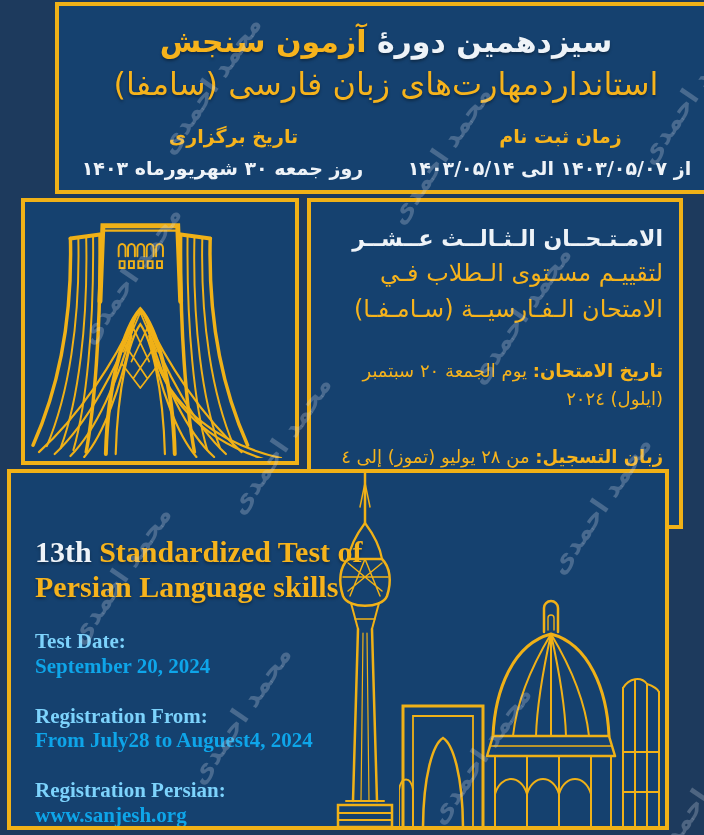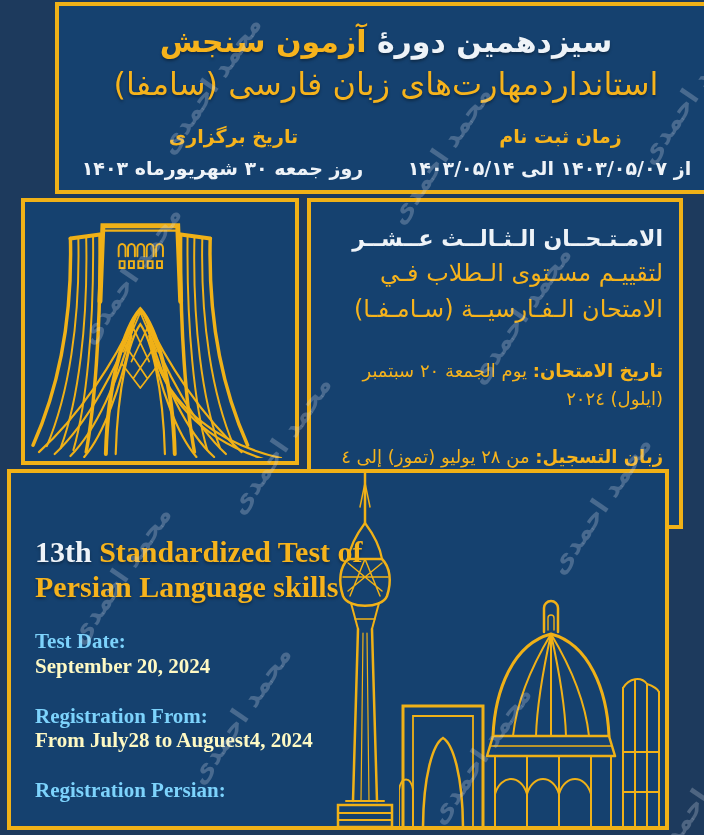--- a/index.html
+++ b/index.html
@@ -35,21 +35,21 @@
   .ar-date b{font-weight:bold;}
 
   
   #english{position:absolute;left:24px;top:62px;width:345px;
            font-family:"Liberation Serif",serif;}
   #english h1{margin:0 0 22px 0;font-size:30px;line-height:1.15;color:#f6b31c;
               text-shadow:0 2px 3px rgba(0,0,0,.35);}
   #english h1 .prefix{color:#eef3f8;}
   .info-item{margin-bottom:13px;font-size:21px;font-weight:bold;line-height:1.18;}
   .info-item .lbl{color:#7dd3fc;margin-top:25px;}
-  .info-item .val{color:#fef9c3;}
+  .info-item .val{color:#0ea5e9;}
 
   svg{display:block;}
   #azadi-svg{position:absolute;left:2px;top:4px;}
   #milad-svg{position:absolute;left:298px;top:-4px;}
   #mosque-svg{position:absolute;right:-2px;bottom:-4px;}
 
   
   #wm-layer{position:absolute;inset:0;z-index:10;pointer-events:none;}
   .wm{position:absolute;font-size:26px;font-weight:bold;white-space:nowrap;
       color:rgba(208,216,228,0.28);transform:rotate(-56deg);}
@@ -149,20 +149,21 @@
     <div class="info-item">
       <div class="lbl">Test Date:</div>
       <div class="val">September 20, 2024</div>
     </div>
     <div class="info-item">
       <div class="lbl">Registration From:</div>
       <div class="val">From July28 to Auguest4, 2024</div>
     </div>
     <div class="info-item">
       <div class="lbl">Registration Persian:</div>
+      <div class="val">www.sanjesh.org</div>
     </div>
   </div>
 
   <svg id="milad-svg" width="112" height="360" viewBox="0 0 110 360">
     <g stroke="#f0b117" fill="none" stroke-linecap="round">
       <path d="M55,0 V54" stroke-width="2.5"></path>
       <path d="M50,38 L55,14 L60,38" stroke-width="1.5"></path>
       <path d="M55,54 C46,66 40,78 38,90 M55,54 C64,66 70,78 72,90" stroke-width="2.2"></path>
       <path d="M38,90 C30,98 28,112 33,127 C38,140 72,140 77,127 C82,112 80,98 72,90 M38,90 L72,90" stroke-width="2.5"></path>
       <g stroke-width="1.5">

